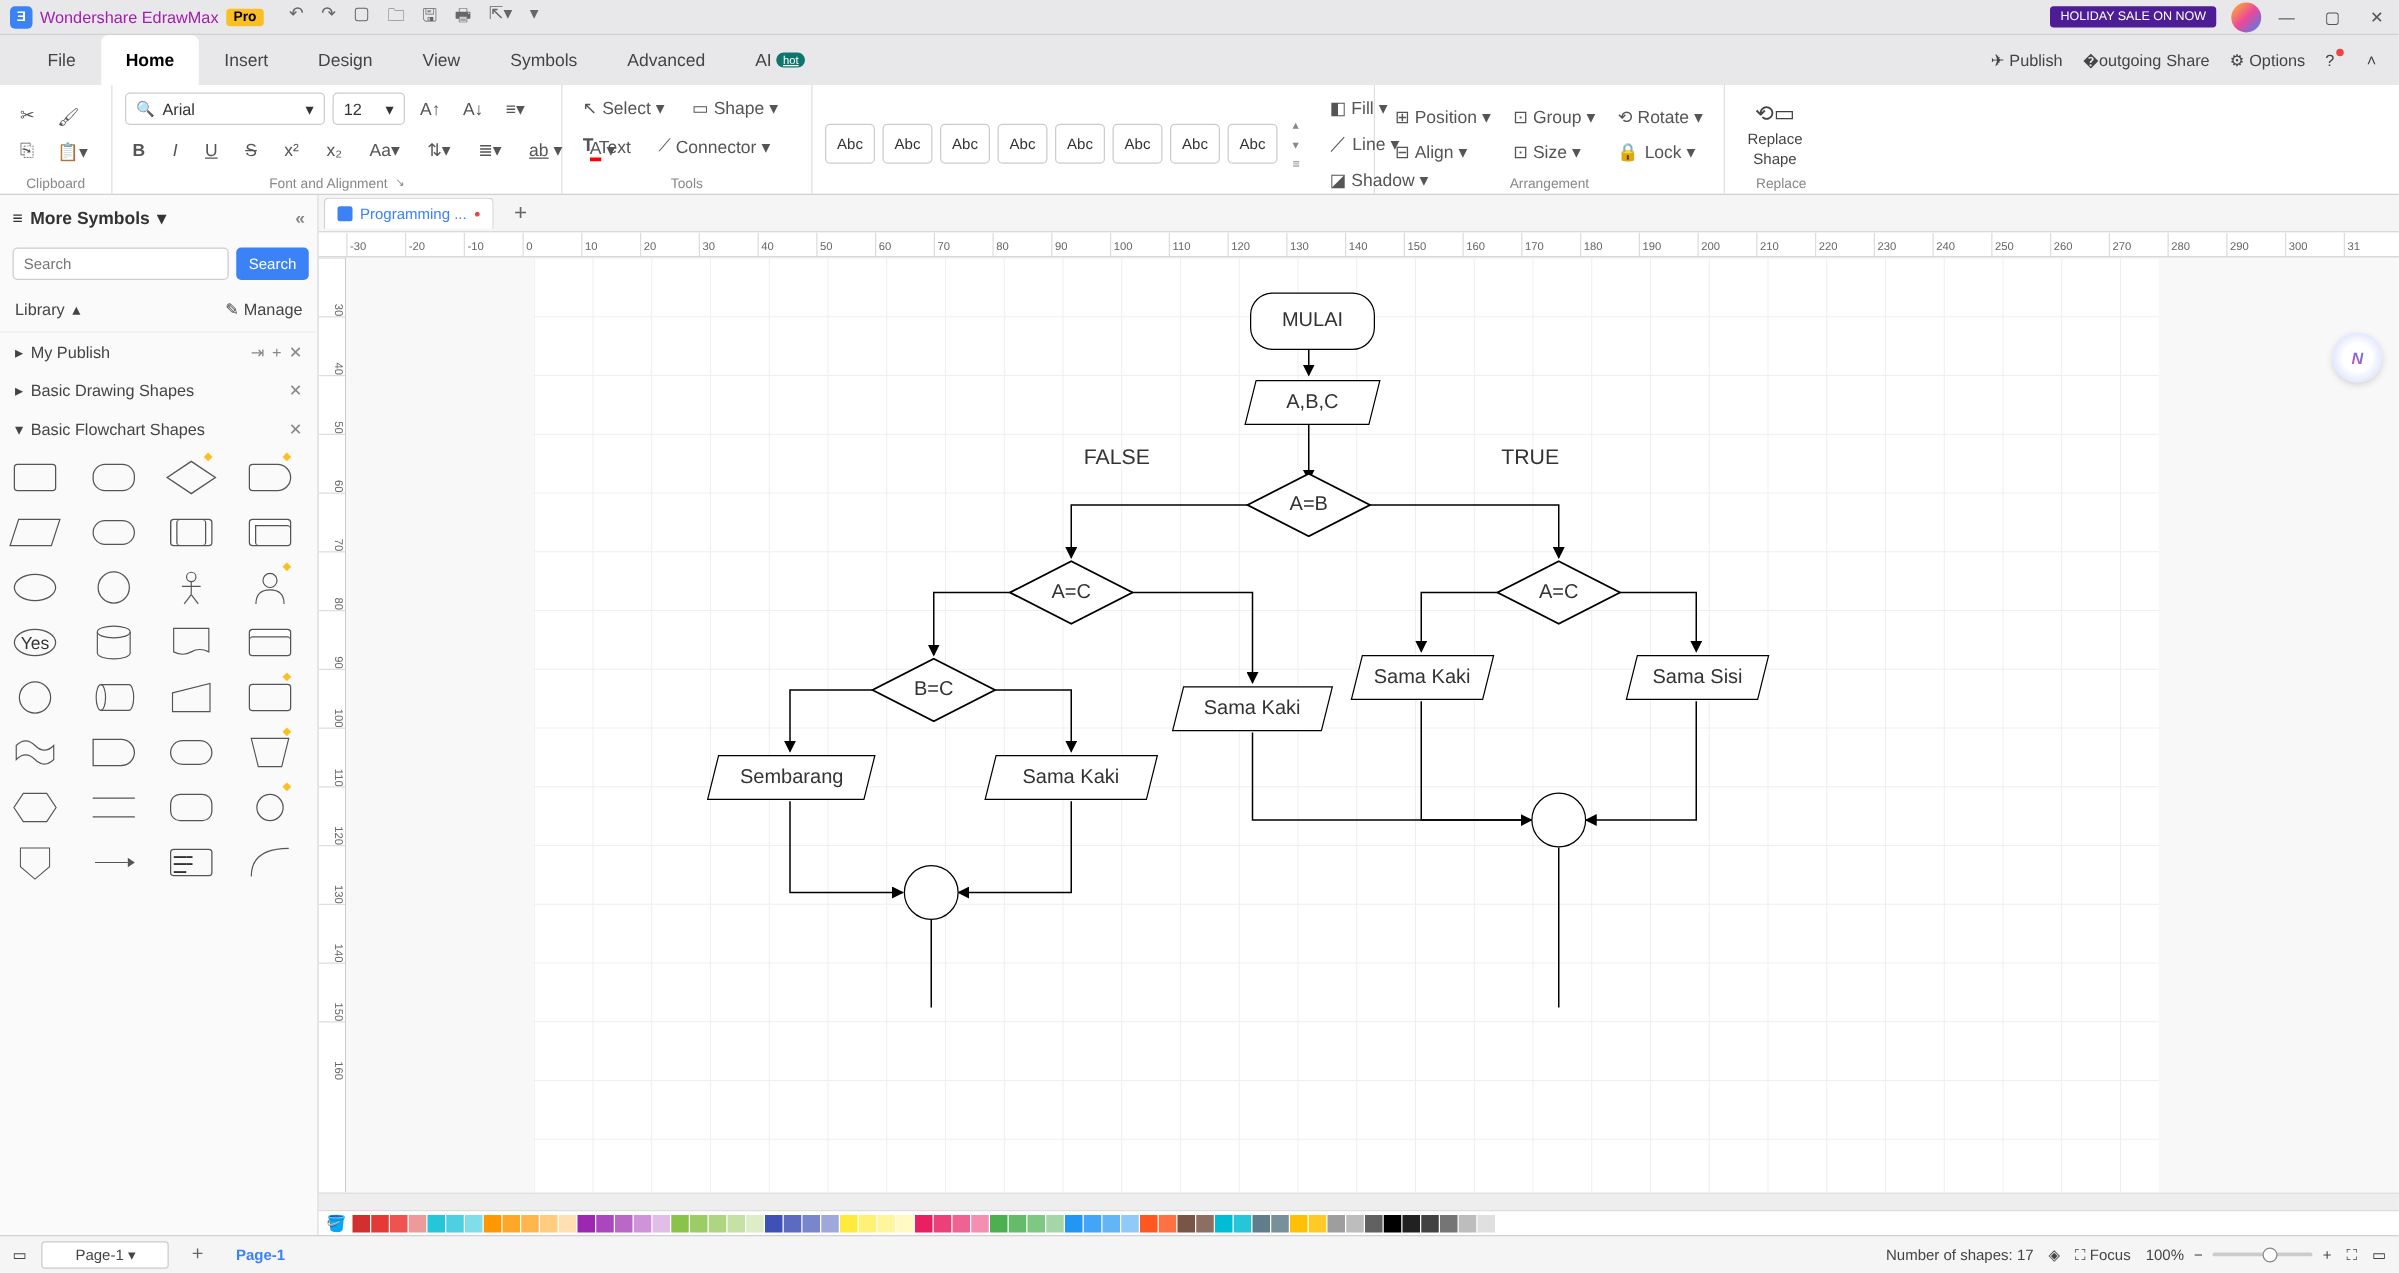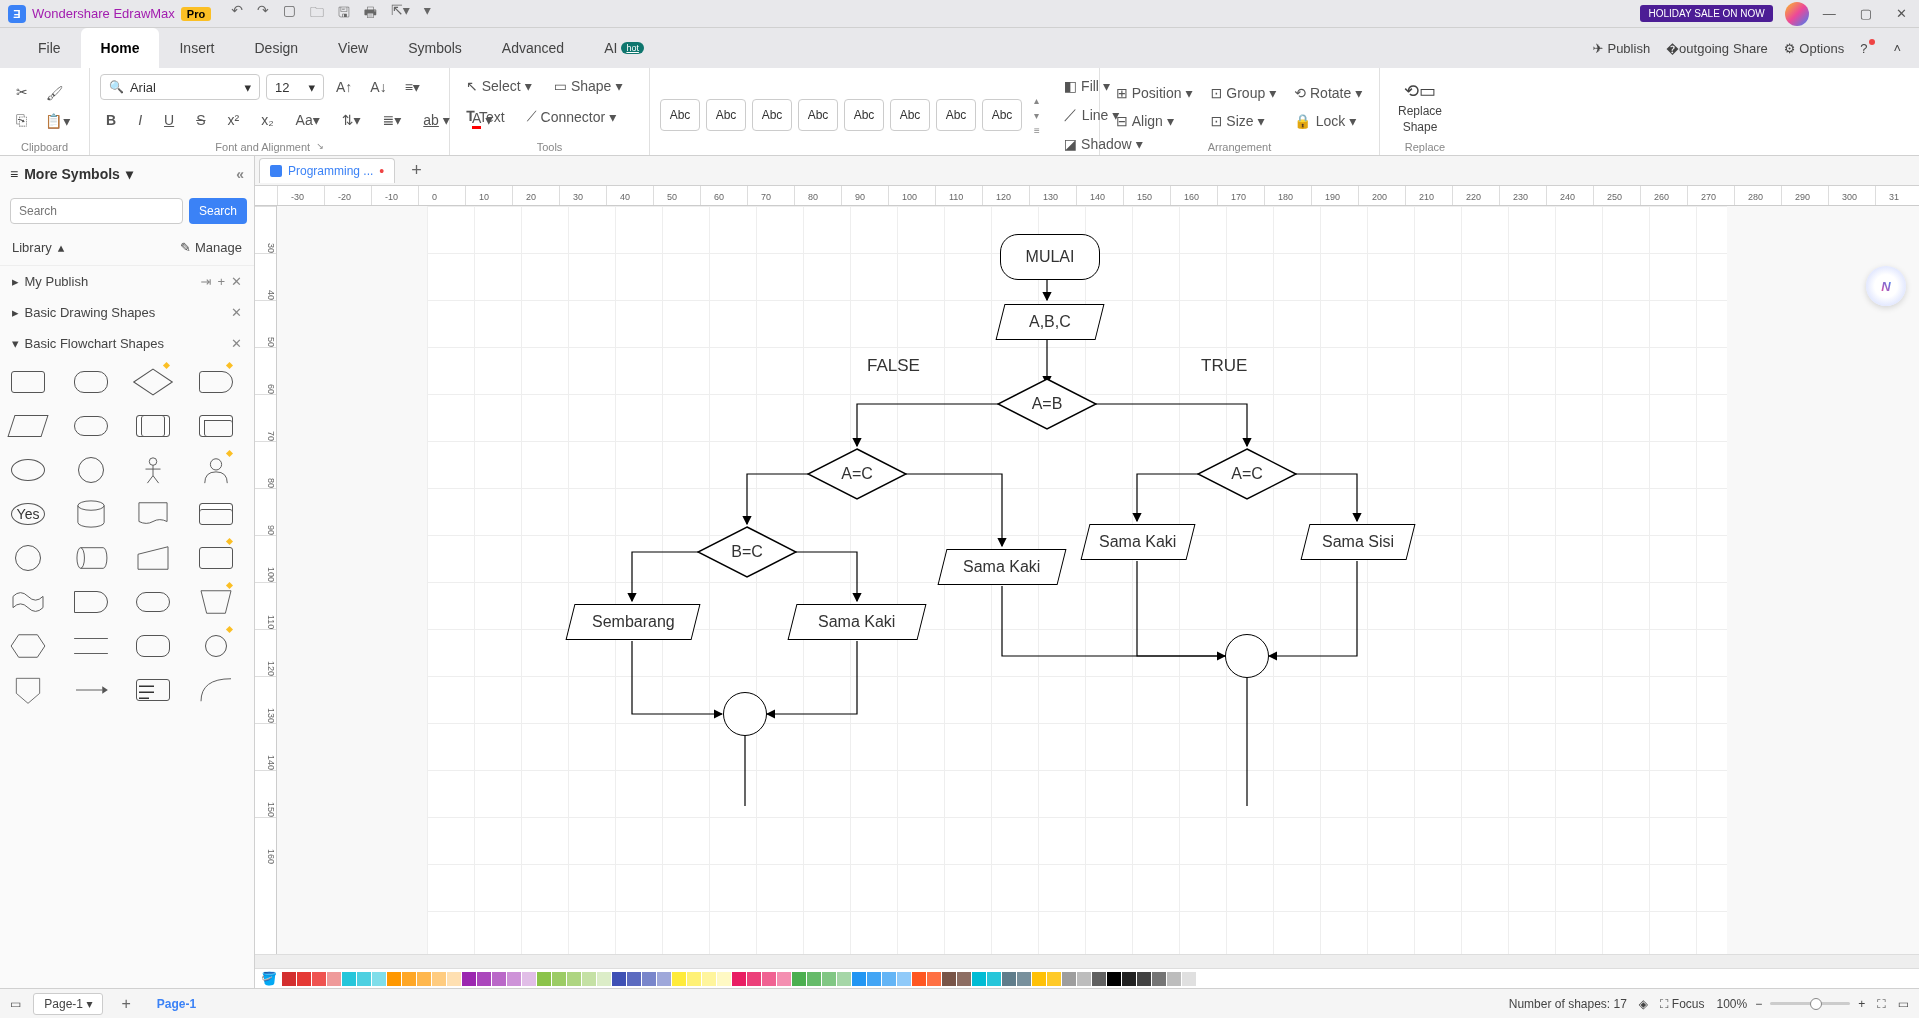--- a/index.html
+++ b/index.html
@@ -70,21 +70,21 @@
 
 
 .canvaswrap { flex: 1; display: flex; flex-direction: column; background:#fff; position:relative;}
 .doctabs { height: 30px; display: flex; align-items: center; border-bottom: 1px solid #d0d0d0; padding-left: 4px; background:#f5f5f5;}
 .doctab { display: flex; align-items: center; gap: 6px; padding: 5px 10px; background: #fff; border: 1px solid #d0d0d0; border-bottom: none; border-radius: 4px 4px 0 0; font-size: 12px; color: #3b82f6; cursor:pointer;}
 .doctab .dicon { width:12px; height:12px; background:#3b82f6; border-radius:2px;}
 .doctab .mod { color:#ef4444; font-size:14px; line-height:8px;}
 .addtab { margin-left: 10px; font-size: 18px; color: #666; cursor:pointer; padding:0 6px;}
 
 .rulerH { height: 20px; background: #fff; border-bottom: 1px solid #ccc; display:flex; font-size:9px; color:#666; padding-left:22px; overflow:hidden;}
-.rulerH div { width:47px; text-align:left; flex-shrink:0; border-left:1px solid #ddd; padding-left:13px; padding-top:6px;}
+.rulerH div { width:47px; text-align:left; flex-shrink:0; border-left:1px solid #ddd; padding-left:2px; padding-top:6px;}
 .canvasrow { flex:1; display:flex; overflow:hidden;}
 .rulerV { width:22px; background:#fff; border-right:1px solid #ccc; display:flex; flex-direction:column; font-size:9px; color:#666; padding-top:0; overflow:hidden;}
 .rulerV div { height:47px; writing-mode:vertical-rl; text-align:right; border-top:1px solid #ddd; padding-top:2px; flex-shrink:0;}
 
 .canvas { flex:1; position:relative; background:#f8f8f8; overflow:hidden;}
 .page { position:absolute; left:150px; top:0; width:1300px; height:900px; background:#fff;
   background-image: linear-gradient(#eee 1px, transparent 1px), linear-gradient(90deg, #eee 1px, transparent 1px);
   background-size: 47px 47px;
 }
 
@@ -102,21 +102,21 @@
 
 .hscroll { height:14px; background:#eee; border-top:1px solid #ddd;}
 
 
 .colorstrip { height:20px; display:flex; align-items:center; padding:0 6px; background:#fff; border-top:1px solid #ddd; gap:1px;}
 .colorstrip .bucket { width:16px; height:16px; margin-right:4px; color:#444;}
 .colorstrip .sw { width:14px; height:14px; }
 
 
 .statusbar { height:30px; background:#f5f5f5; border-top:1px solid #d0d0d0; display:flex; align-items:center; padding:0 10px; font-size:12px; color:#444; gap:12px;}
-.statusbar .pagebtn { border:1px solid #ccc; border-radius:3px; padding:3px 10px; background:#fff; cursor:pointer;}
+.statusbar .pagebtn { border:1px solid #ccc; border-radius:3px; padding:3px 26px; background:#fff; cursor:pointer;}
 .statusbar .pageactive { color:#3b82f6; font-weight:600; padding:0 8px; cursor:pointer;}
 .statusbar .plus { color:#666; font-size:16px; cursor:pointer; padding:0 6px;}
 .statusbar .spacer { flex:1; }
 .statusbar .zoom { display:flex; align-items:center; gap:8px;}
 .statusbar .zslider { width:80px; height:3px; background:#ccc; border-radius:2px; position:relative;}
 .statusbar .zslider::after { content:''; position:absolute; left:40px; top:-4px; width:10px; height:10px; background:#fff; border:1px solid #888; border-radius:50%;}
 
 
 .float-badge { position:absolute; right:16px; top:60px; width:40px; height:40px; border-radius:50%; background:radial-gradient(circle,#fff 40%, #c7d2fe 100%); display:flex; align-items:center; justify-content:center; box-shadow:0 2px 6px rgba(0,0,0,.15);}
 .float-badge span { font-style:italic; font-weight:bold; background:linear-gradient(45deg,#ec4899,#3b82f6); -webkit-background-clip:text; color:transparent;}

